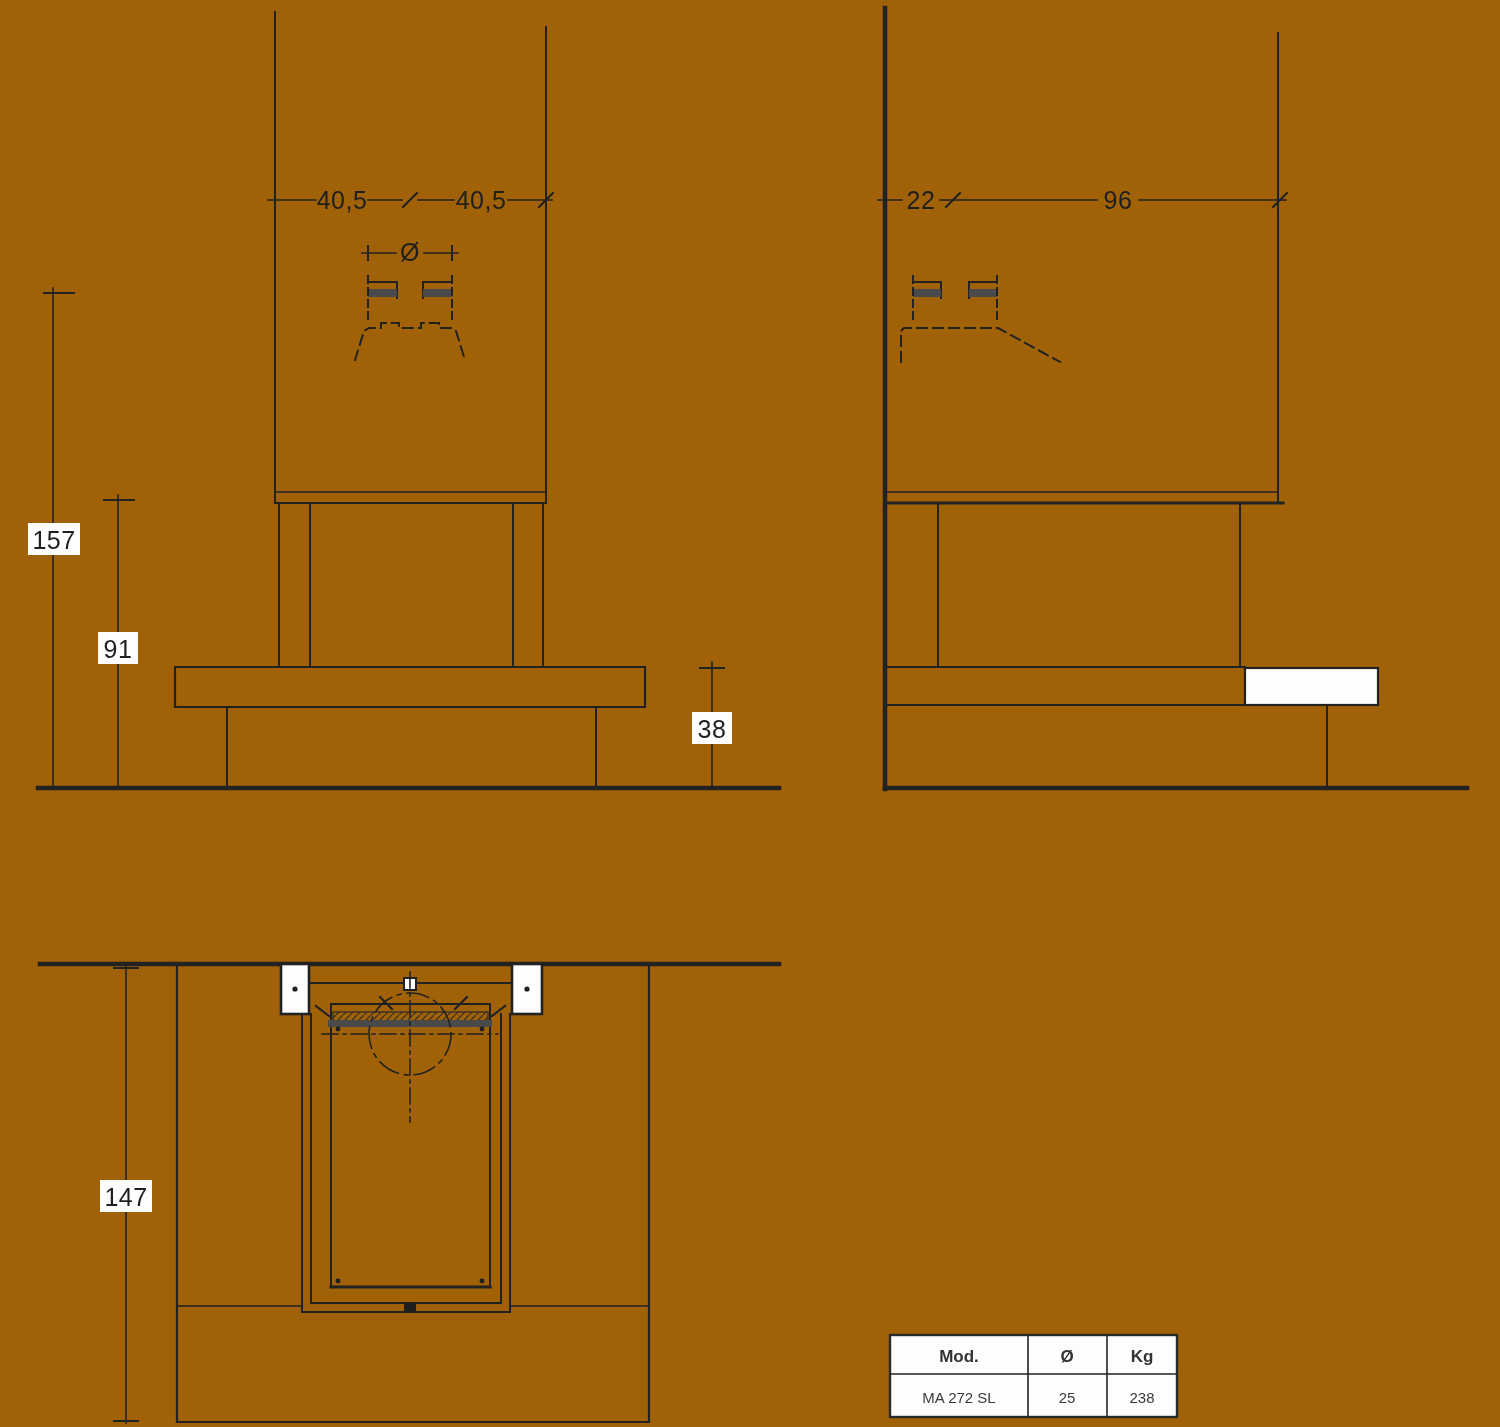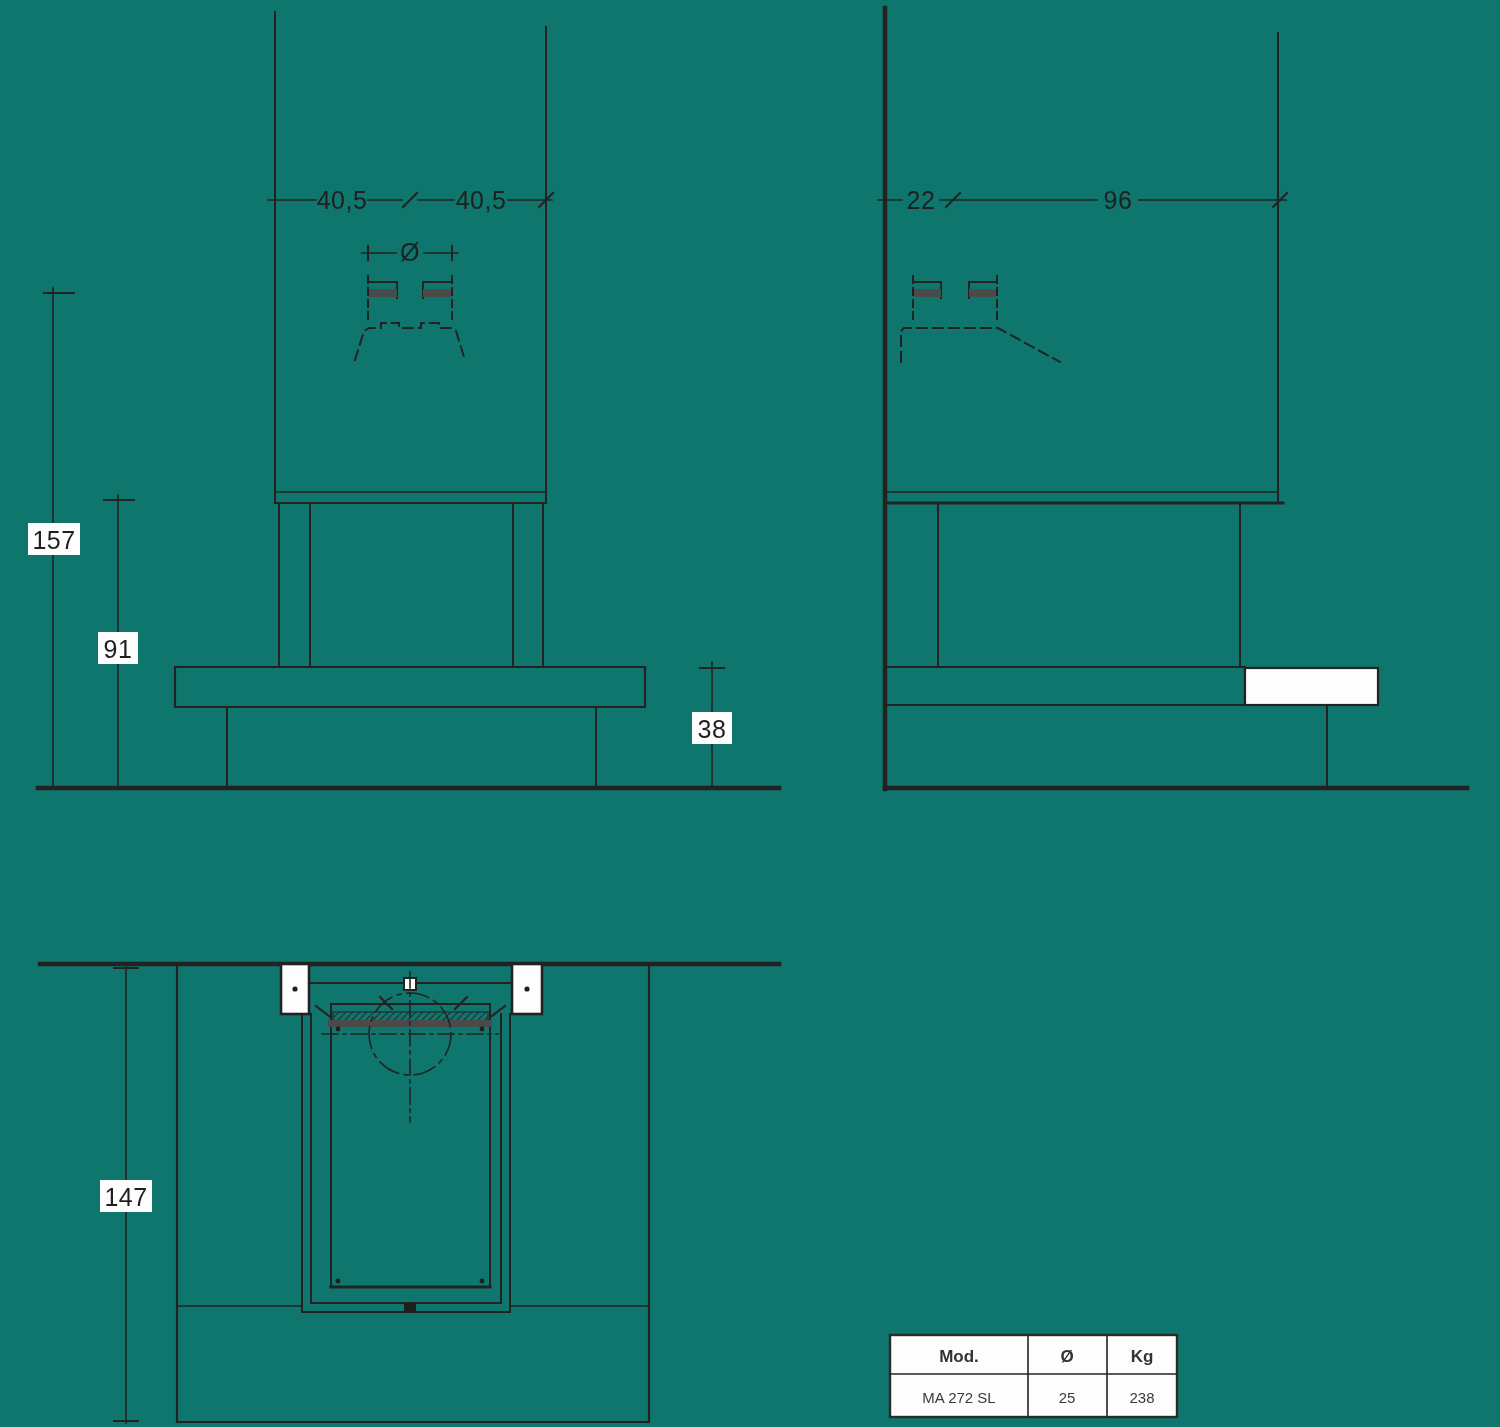--- a/index.html
+++ b/index.html
@@ -1,16 +1,16 @@
 <!DOCTYPE html>
 <html><head>
 <meta charset="utf-8">
 <style>
   html,body{margin:0;padding:0;background:#fdfdfd;}
-  .page{width:1500px;height:1427px;position:relative;background:#0f766e;overflow:hidden;}
+  .page{width:1500px;height:1427px;position:relative;background:#a16207;overflow:hidden;}
   svg{display:block;}
   .ln{stroke:#222;fill:none;stroke-linecap:square;}
   .w1{stroke-width:1.4;}
   .w16{stroke-width:1.6;}
   .w2{stroke-width:2;}
   .w22{stroke-width:2.2;}
   .w26{stroke-width:2.6;}
   .w3{stroke-width:3.2;}
   .w45{stroke-width:4.5;}
   .dsh{stroke-dasharray:10 6;}

